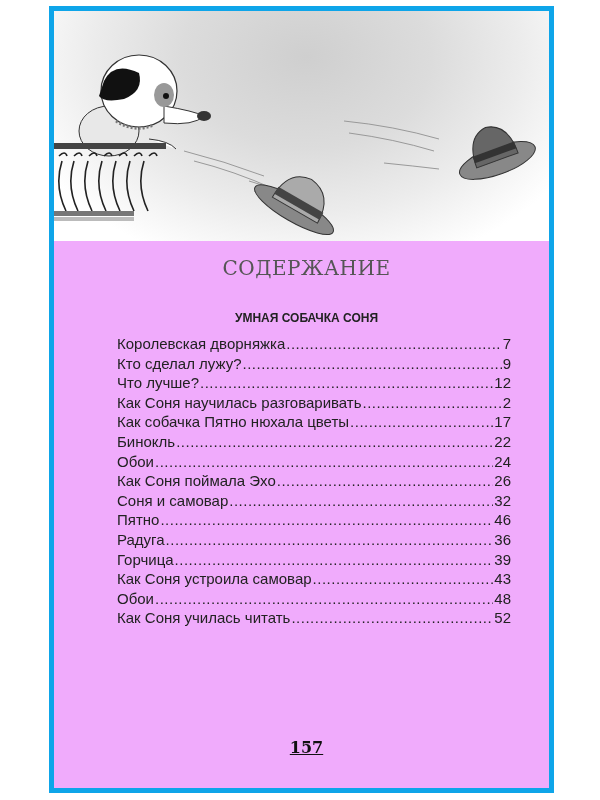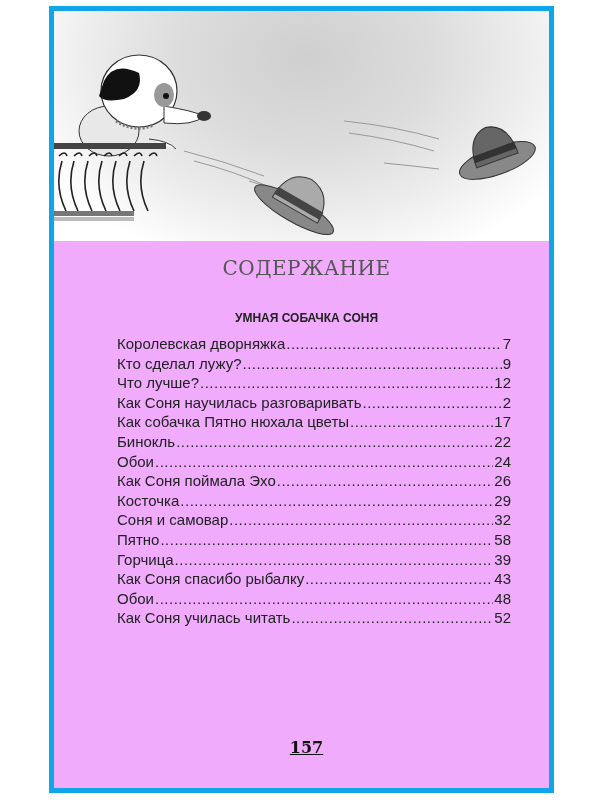--- a/index.html
+++ b/index.html
@@ -131,41 +131,41 @@
         <span class="label">Обои</span>
         <span class="leader"></span>
         <span class="page-num">24</span>
       </li>
     <li class="toc-item">
         <span class="label">Как Соня поймала Эхо</span>
         <span class="leader"></span>
         <span class="page-num">26</span>
       </li>
     <li class="toc-item">
-        <span class="label">Косточка</span>
-        <span class="leader"></span>
-        <span class="page-num">29</span>
-      </li>
-    <li class="toc-item">
         <span class="label">Соня и самовар</span>
         <span class="leader"></span>
         <span class="page-num">32</span>
       </li>
     <li class="toc-item">
         <span class="label">Пятно</span>
         <span class="leader"></span>
-        <span class="page-num">58</span>
+        <span class="page-num">46</span>
+      </li>
+    <li class="toc-item">
+        <span class="label">Радуга</span>
+        <span class="leader"></span>
+        <span class="page-num">36</span>
       </li>
     <li class="toc-item">
         <span class="label">Горчица</span>
         <span class="leader"></span>
         <span class="page-num">39</span>
       </li>
     <li class="toc-item">
-        <span class="label">Как Соня спасибо рыбалку</span>
+        <span class="label">Как Соня устроила самовар</span>
         <span class="leader"></span>
         <span class="page-num">43</span>
       </li>
     <li class="toc-item">
         <span class="label">Обои</span>
         <span class="leader"></span>
         <span class="page-num">48</span>
       </li>
     <li class="toc-item">
         <span class="label">Как Соня училась читать</span>

